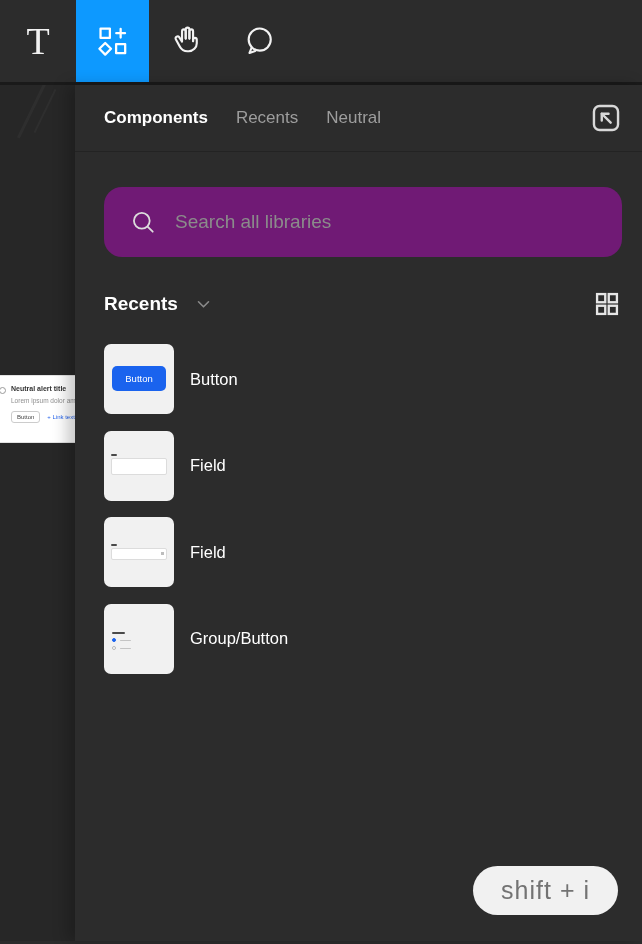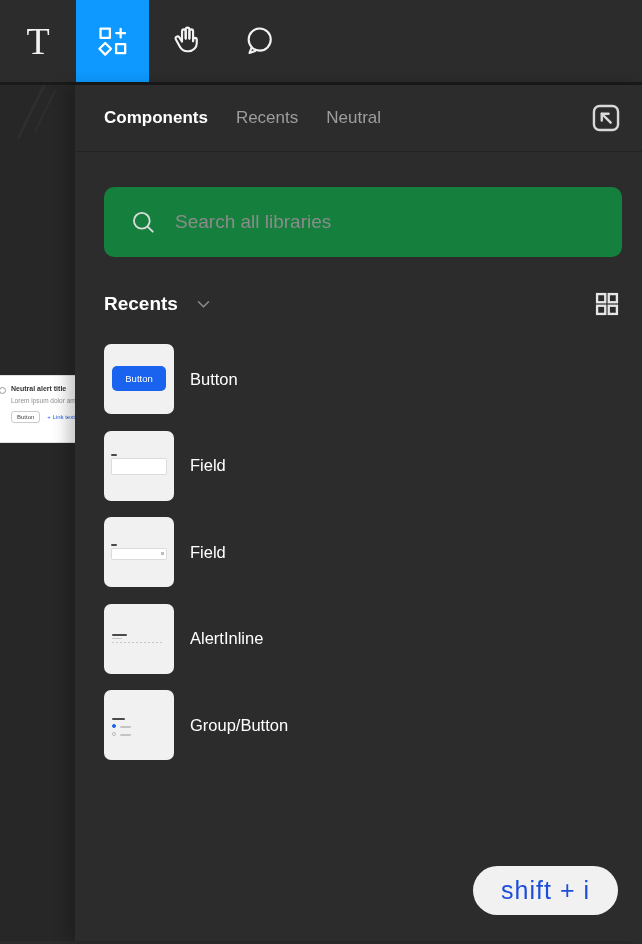--- a/index.html
+++ b/index.html
@@ -41,21 +41,21 @@
   .panel { position:relative; flex:1; background:#2c2c2c;
            box-shadow:-8px 0 14px rgba(0,0,0,0.22); }
 
   .tabs-row { height:67px; display:flex; align-items:center; padding-left:29px;
               gap:28px; border-bottom:1px solid #232323; }
   .tab { font-size:17px; color:#9d9d9d; cursor:pointer; }
   .tab.active { color:#ffffff; font-weight:bold; }
   .expand-btn { margin-left:auto; margin-right:18px; width:36px; height:36px;
                 display:flex; align-items:center; justify-content:center; cursor:pointer; }
 
-  .search { margin:35px 20px 0 29px; height:70px; background:#15803d; border-radius:10px;
+  .search { margin:35px 20px 0 29px; height:70px; background:#701a75; border-radius:18px;
             display:flex; align-items:center; padding:0 10px 0 26px; }
   .search input { flex:1; margin-left:18px; background:transparent; border:none; outline:none;
                   font-size:19px; color:#e8e8e8; font-family:"Liberation Sans", sans-serif; }
   .search input::placeholder { color:#8b8b8b; }
 
   .section-row { margin:29px 21px 0 29px; height:36px; display:flex; align-items:center; }
   .recents { display:flex; align-items:center; gap:19px; cursor:pointer; }
   .recents .lbl { font-size:19px; font-weight:bold; color:#ffffff; }
   .grid-btn { margin-left:auto; display:flex; align-items:center; cursor:pointer; }
 
@@ -84,21 +84,21 @@
             height:1px; }
   .m-card { position:absolute; width:27px; height:23px; background:#ffffff;
             border:1px solid #e3e3e3; border-radius:2px; }
   .m-dot-blue { position:absolute; width:3px; height:3px; border-radius:50%; background:#1a63ee; }
   .m-radio { position:absolute; width:4px; height:4px; border-radius:50%;
              border:1px solid #b5b5b5; background:#fff; }
   .m-radio.filled { background:#1a63ee; border-color:#1a63ee; }
 
   .shortcut-pill { position:absolute; right:24px; bottom:26px; height:49px; padding:0 28px;
                    background:#f1f1f1; border-radius:25px; display:flex; align-items:center;
-                   font-size:25px; color:#1d4ed8; letter-spacing:1px; }
+                   font-size:25px; color:#737373; letter-spacing:1px; }
 </style>
 </head>
 <body>
 
 <div class="app">
 
   <div class="toolbar">
     <div class="tool">
       <span class="t-glyph">T</span>
     </div>
@@ -202,28 +202,20 @@
 
         <div class="row">
           <div class="thumb">
             <span class="ln dark" style="left:7px;top:27px;width:6px;"></span>
             <div class="m-input" style="left:7px;top:31px;width:56px;height:12px;"></div>
             <span class="m-caret" style="left:57px;top:35px;"></span>
           </div>
           <span class="row-label">Field</span>
         </div>
 
-        <div class="row">
-          <div class="thumb">
-            <span class="ln dark" style="left:8px;top:30px;width:15px;"></span>
-            <span class="ln" style="left:8px;top:34px;width:10px;"></span>
-            <span class="ln dotted" style="left:8px;top:38px;width:52px;"></span>
-          </div>
-          <span class="row-label">AlertInline</span>
-        </div>
 
 
         <div class="row">
           <div class="thumb">
             <span class="ln dark" style="left:8px;top:28px;width:13px;"></span>
             <span class="m-radio filled" style="left:8px;top:34px;"></span>
             <span class="ln" style="left:16px;top:36px;width:11px;"></span>
             <span class="m-radio" style="left:8px;top:42px;"></span>
             <span class="ln" style="left:16px;top:44px;width:11px;"></span>
           </div>

